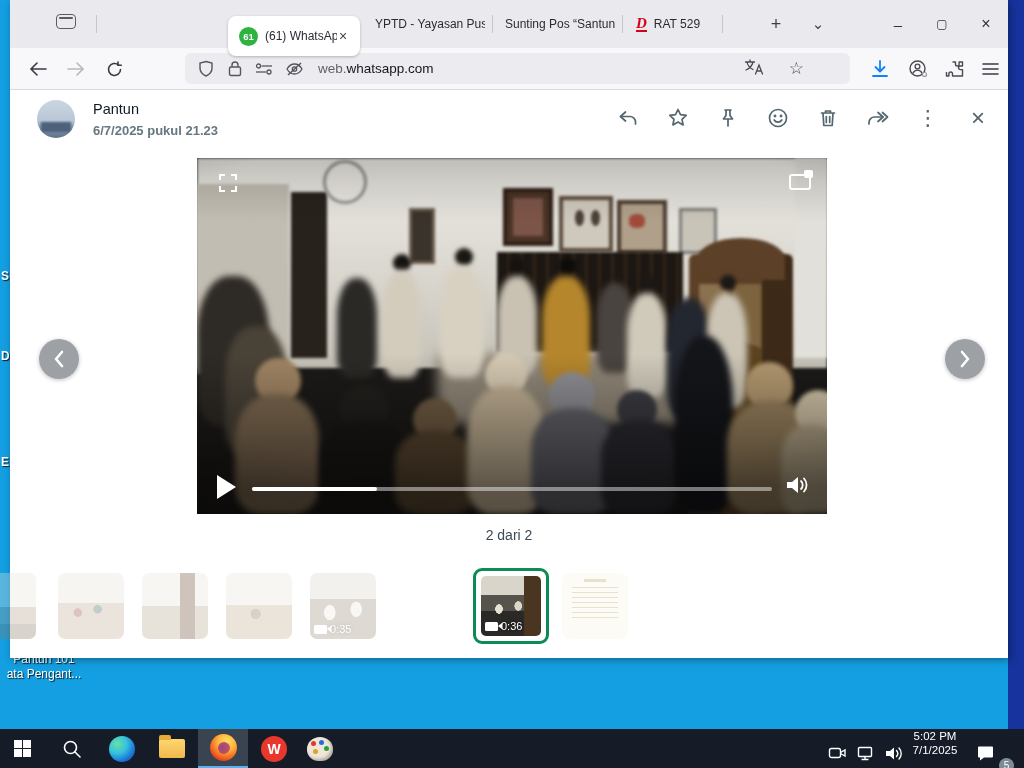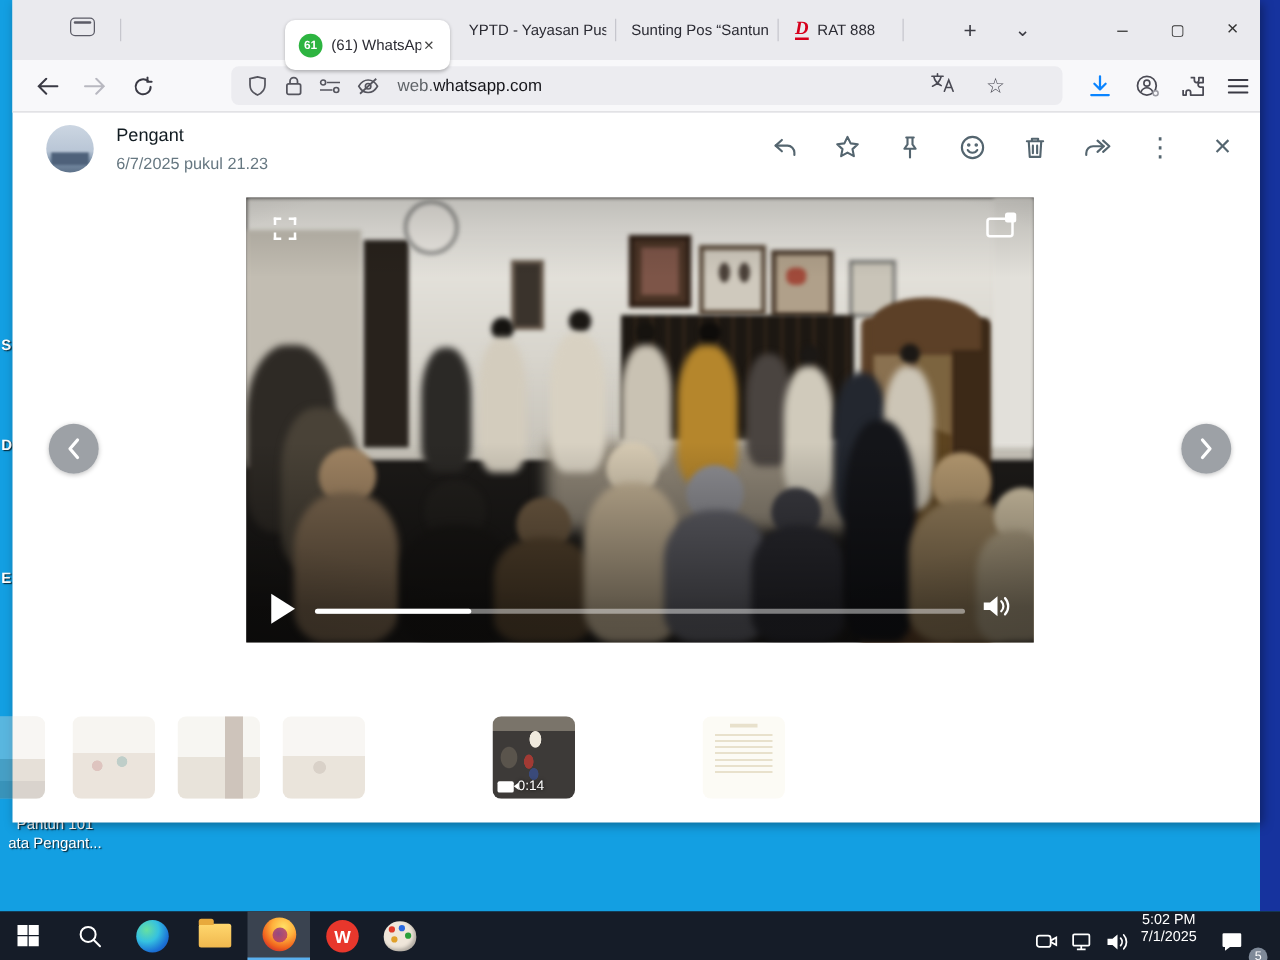--- a/index.html
+++ b/index.html
@@ -38,21 +38,21 @@
   #urlfield { position:absolute; left:175px; top:5px; width:665px; height:31px; background:#ececf0; border-radius:6px; display:flex; align-items:center; }
   #urlfield svg { flex:0 0 auto; }
   .urltxt { font-size:13.5px; margin-left:14px; }
   .urldim { color:#5f6368; } .urlhost { color:#15151a; }
 
   
   #avatar { left:27px; top:100px; width:38px; height:38px; border-radius:50%;
     background:linear-gradient(180deg,#ccd6e2 0%,#b9c6d6 55%,#7e93aa 75%,#5d7189 100%); overflow:hidden; }
   #avatar:after{content:"";position:absolute;left:4px;top:22px;width:30px;height:10px;background:#4e617a;filter:blur(1px);}
   #sender { left:83px; top:101px; font-size:14.5px; color:#111b21; }
-  #stamp { left:83px; top:123px; font-size:13px; color:#667781; }
+  #stamp { left:83px; top:123px; font-size:13px; color:#667781;font-weight:bold; }
   .act { position:absolute; top:100px; width:36px; height:36px; display:flex; align-items:center; justify-content:center; color:#54656f; }
   .act svg { stroke:#54656f; fill:none; stroke-width:1.7; stroke-linecap:round; stroke-linejoin:round; }
   .glyph { font-size:21px; color:#54656f; }
 
   .navcirc { position:absolute; width:40px; height:40px; border-radius:50%; background:rgba(140,145,150,.85);
              display:flex; align-items:center; justify-content:center; box-shadow:0 1px 4px rgba(0,0,0,.25); }
 
   
   #video { left:187px; top:158px; width:630px; height:356px; background:#1c1a18; overflow:hidden; }
   #video .fg,#video .hd,#video .pc { position:absolute; }
@@ -161,21 +161,21 @@
       </div>
       <div class="tabsep" style="left:482px;"></div>
       <div class="tab" style="left:487px;width:122px;">
         <span class="lbl" style="margin-left:8px;width:110px;">Sunting Pos “Santuna</span>
       </div>
       <div class="tabsep" style="left:612px;"></div>
       <div class="tab" style="left:617px;width:96px;">
         <span class="tbicon" style="margin-left:9px;">
             <span id="d-fav">D</span>
           </span>
-        <span class="lbl" style="margin-left:7px;">RAT 888</span>
+        <span class="lbl" style="margin-left:7px;">RAT 529</span>
       </div>
       <div class="tabsep" style="left:712px;"></div>
 
       <div class="winbtn" style="left:748px;width:36px;font-size:18px;color:#3c3c44;">+</div>
       <div class="winbtn" style="left:790px;width:36px;color:#3c3c44;">⌄</div>
       <div class="winbtn" style="left:866px;">–</div>
       <div class="winbtn" style="left:910px;font-size:12px;">▢</div>
       <div class="winbtn" style="left:954px;font-size:16px;">×</div>
     </div>
 
@@ -246,21 +246,21 @@
           </svg>
       </div>
       <div class="navic" style="left:968px;">
         <svg width="17" height="14" viewBox="0 0 17 14">
             <path d="M1 2h15M1 7h15M1 12h15" stroke="#3a3a44" stroke-width="1.6" stroke-linecap="round"></path>
           </svg>
       </div>
     </div>
 
     <div class="abs" id="avatar"></div>
-    <div class="abs" id="sender">Pengant</div>
+    <div class="abs" id="sender">Pantun</div>
     <div class="abs" id="stamp">6/7/2025 pukul 21.23</div>
 
     <div class="act" style="left:600px;">
       <svg width="24" height="24" viewBox="0 0 24 24">
           <path d="M9.5 6 4.5 10.5 9.5 15"></path>
           <path d="M4.5 10.5H14a5.5 5.5 0 0 1 5.5 5.5v2"></path>
         </svg>
     </div>
     <div class="act" style="left:650px;">
       <svg width="24" height="24" viewBox="0 0 24 24">
@@ -389,38 +389,50 @@
       <svg width="14" height="18" viewBox="0 0 14 18">
           <path d="M10 2 4 9l6 7" stroke="#fff" stroke-width="2.6" fill="none" stroke-linecap="round" stroke-linejoin="round"></path>
         </svg>
     </div>
     <div class="navcirc" style="left:935px;top:339px;">
       <svg width="14" height="18" viewBox="0 0 14 18">
           <path d="M4 2l6 7-6 7" stroke="#fff" stroke-width="2.6" fill="none" stroke-linecap="round" stroke-linejoin="round"></path>
         </svg>
     </div>
 
+    <div class="abs" id="caption">2 dari 2</div>
 
     <div class="thumb dim" style="left:-40px;">
         <div class="art p1"></div>
       </div>
     <div class="thumb dim" style="left:48px;">
         <div class="art p2"></div>
       </div>
     <div class="thumb dim" style="left:132px;">
         <div class="art p3"></div>
       </div>
     <div class="thumb dim" style="left:216px;">
         <div class="art p4"></div>
       </div>
-    <div class="thumb" style="left:384px;">
-      <div class="art v14"></div>
+    <div class="thumb dim" style="left:300px;">
+      <div class="art v35"></div>
       <div class="dur">
           <span class="cam"></span>
-          <span>0:14</span>
+          <span>0:35</span>
+        </div>
+    </div>
+    <div class="thumb sel">
+      <div class="art" style="background:
+          radial-gradient(8px 10px at 30% 55%, #e8e2d4 0 45%, transparent 50%),
+          radial-gradient(8px 10px at 62% 50%, #ddd6c6 0 45%, transparent 50%),
+          linear-gradient(90deg, transparent 0 72%, #4a3520 72% 100%),
+          linear-gradient(180deg,#d9d5cb 0 32%,#56524c 32% 58%,#2b2926 58% 100%);"></div>
+      <div class="dur" style="left:9px;bottom:9px;">
+          <span class="cam"></span>
+          <span>0:36</span>
         </div>
     </div>
     <div class="thumb dim" style="left:552px;">
         <div class="art doc"></div>
       </div>
   </div>
 
   <div class="abs" id="taskbar">
     <div class="tbslot" style="left:0;">
       <span class="wlogo">

